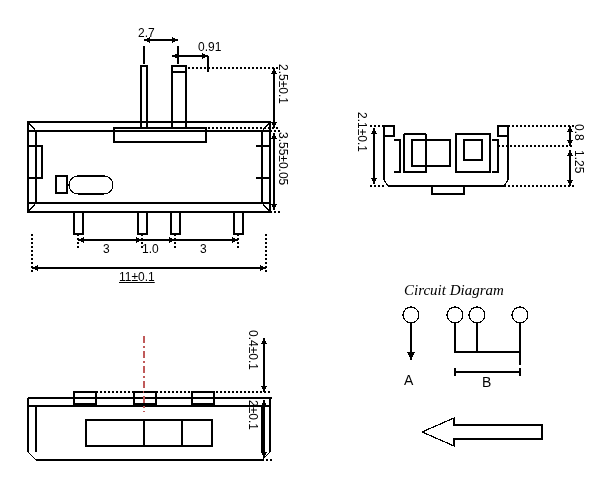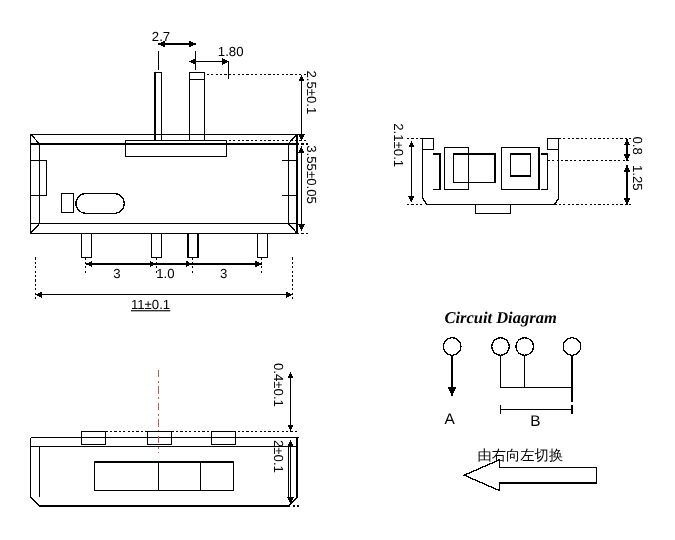--- a/index.html
+++ b/index.html
@@ -1,20 +1,20 @@
 <!DOCTYPE html>
 <html><head>
 <meta charset="utf-8">
 <style>
   html,body{margin:0;padding:0;}
   body{width:614px;height:491px;background:#ffffff;font-family:"Liberation Sans",sans-serif;position:relative;overflow:hidden;}
   #stage{position:absolute;left:12px;top:0;width:614px;height:480px;}
   .lbl{position:absolute;font-size:12px;color:#000;white-space:nowrap;}
   .lbl.v{transform-origin:0 0;}
-  .cd-title{position:absolute;font-family:"Liberation Serif",serif;font-style:italic;font-weight:bold;font-size:15px;color:#000;white-space:nowrap;}
+  .cd-title{position:absolute;font-family:"Liberation Serif",serif;font-style:italic;font-weight:normal;font-size:15px;color:#000;white-space:nowrap;}
   .cn{position:absolute;font-size:13px;color:#000;white-space:nowrap;font-family:"DejaVu Sans",sans-serif;}
   svg{position:absolute;left:0;top:0;}
 </style>
 </head>
 <body>
 
 <div id="stage">
 
   <svg width="614" height="491" viewBox="0 0 614 491">
     <g stroke="#000" fill="none" stroke-width="1.2" shape-rendering="crispEdges">
@@ -167,35 +167,34 @@
 
       <path d="M443 372 L508 372"></path>
       <path d="M443 368 L443 376"></path>
       <path d="M508 368 L508 376"></path>
 
       <path d="M410 432 L442 418 L442 425 L530 425 L530 439 L442 439 L442 446 Z" fill="#ffffff"></path>
     </g>
   </svg>
 
   <div class="lbl" style="left:126px;top:26px;">2.7</div>
-  <div class="lbl" style="left:186px;top:40px;">1.80</div>
+  <div class="lbl" style="left:186px;top:40px;">0.91</div>
 
   <div class="lbl v" style="left:278px;top:64px;transform:rotate(90deg);">2.5±0.1</div>
   <div class="lbl v" style="left:278px;top:132px;transform:rotate(90deg);">3.55±0.05</div>
 
   <div class="lbl" style="left:91px;top:242px;">3</div>
   <div class="lbl" style="left:130px;top:242px;">1.0</div>
   <div class="lbl" style="left:188px;top:242px;">3</div>
   <div class="lbl" style="left:107px;top:270px;text-decoration:underline;">11±0.1</div>
 
   <div class="lbl v" style="left:357px;top:112px;transform:rotate(90deg);">2.1±0.1</div>
   <div class="lbl v" style="left:574px;top:124px;transform:rotate(90deg);">0.8</div>
   <div class="lbl v" style="left:574px;top:150px;transform:rotate(90deg);">1.25</div>
 
   <div class="lbl v" style="left:248px;top:330px;transform:rotate(90deg);">0.4±0.1</div>
   <div class="lbl v" style="left:248px;top:400px;transform:rotate(90deg);">2±0.1</div>
 
   <div class="cd-title" style="left:392px;top:282px;">Circuit Diagram</div>
   <div class="lbl" style="left:392px;top:372px;font-size:14px;">A</div>
   <div class="lbl" style="left:470px;top:374px;font-size:14px;">B</div>
-  <div class="cn" style="left:422px;top:405px;">由右向左切换</div>
 
 </div>
 
 </body></html>

